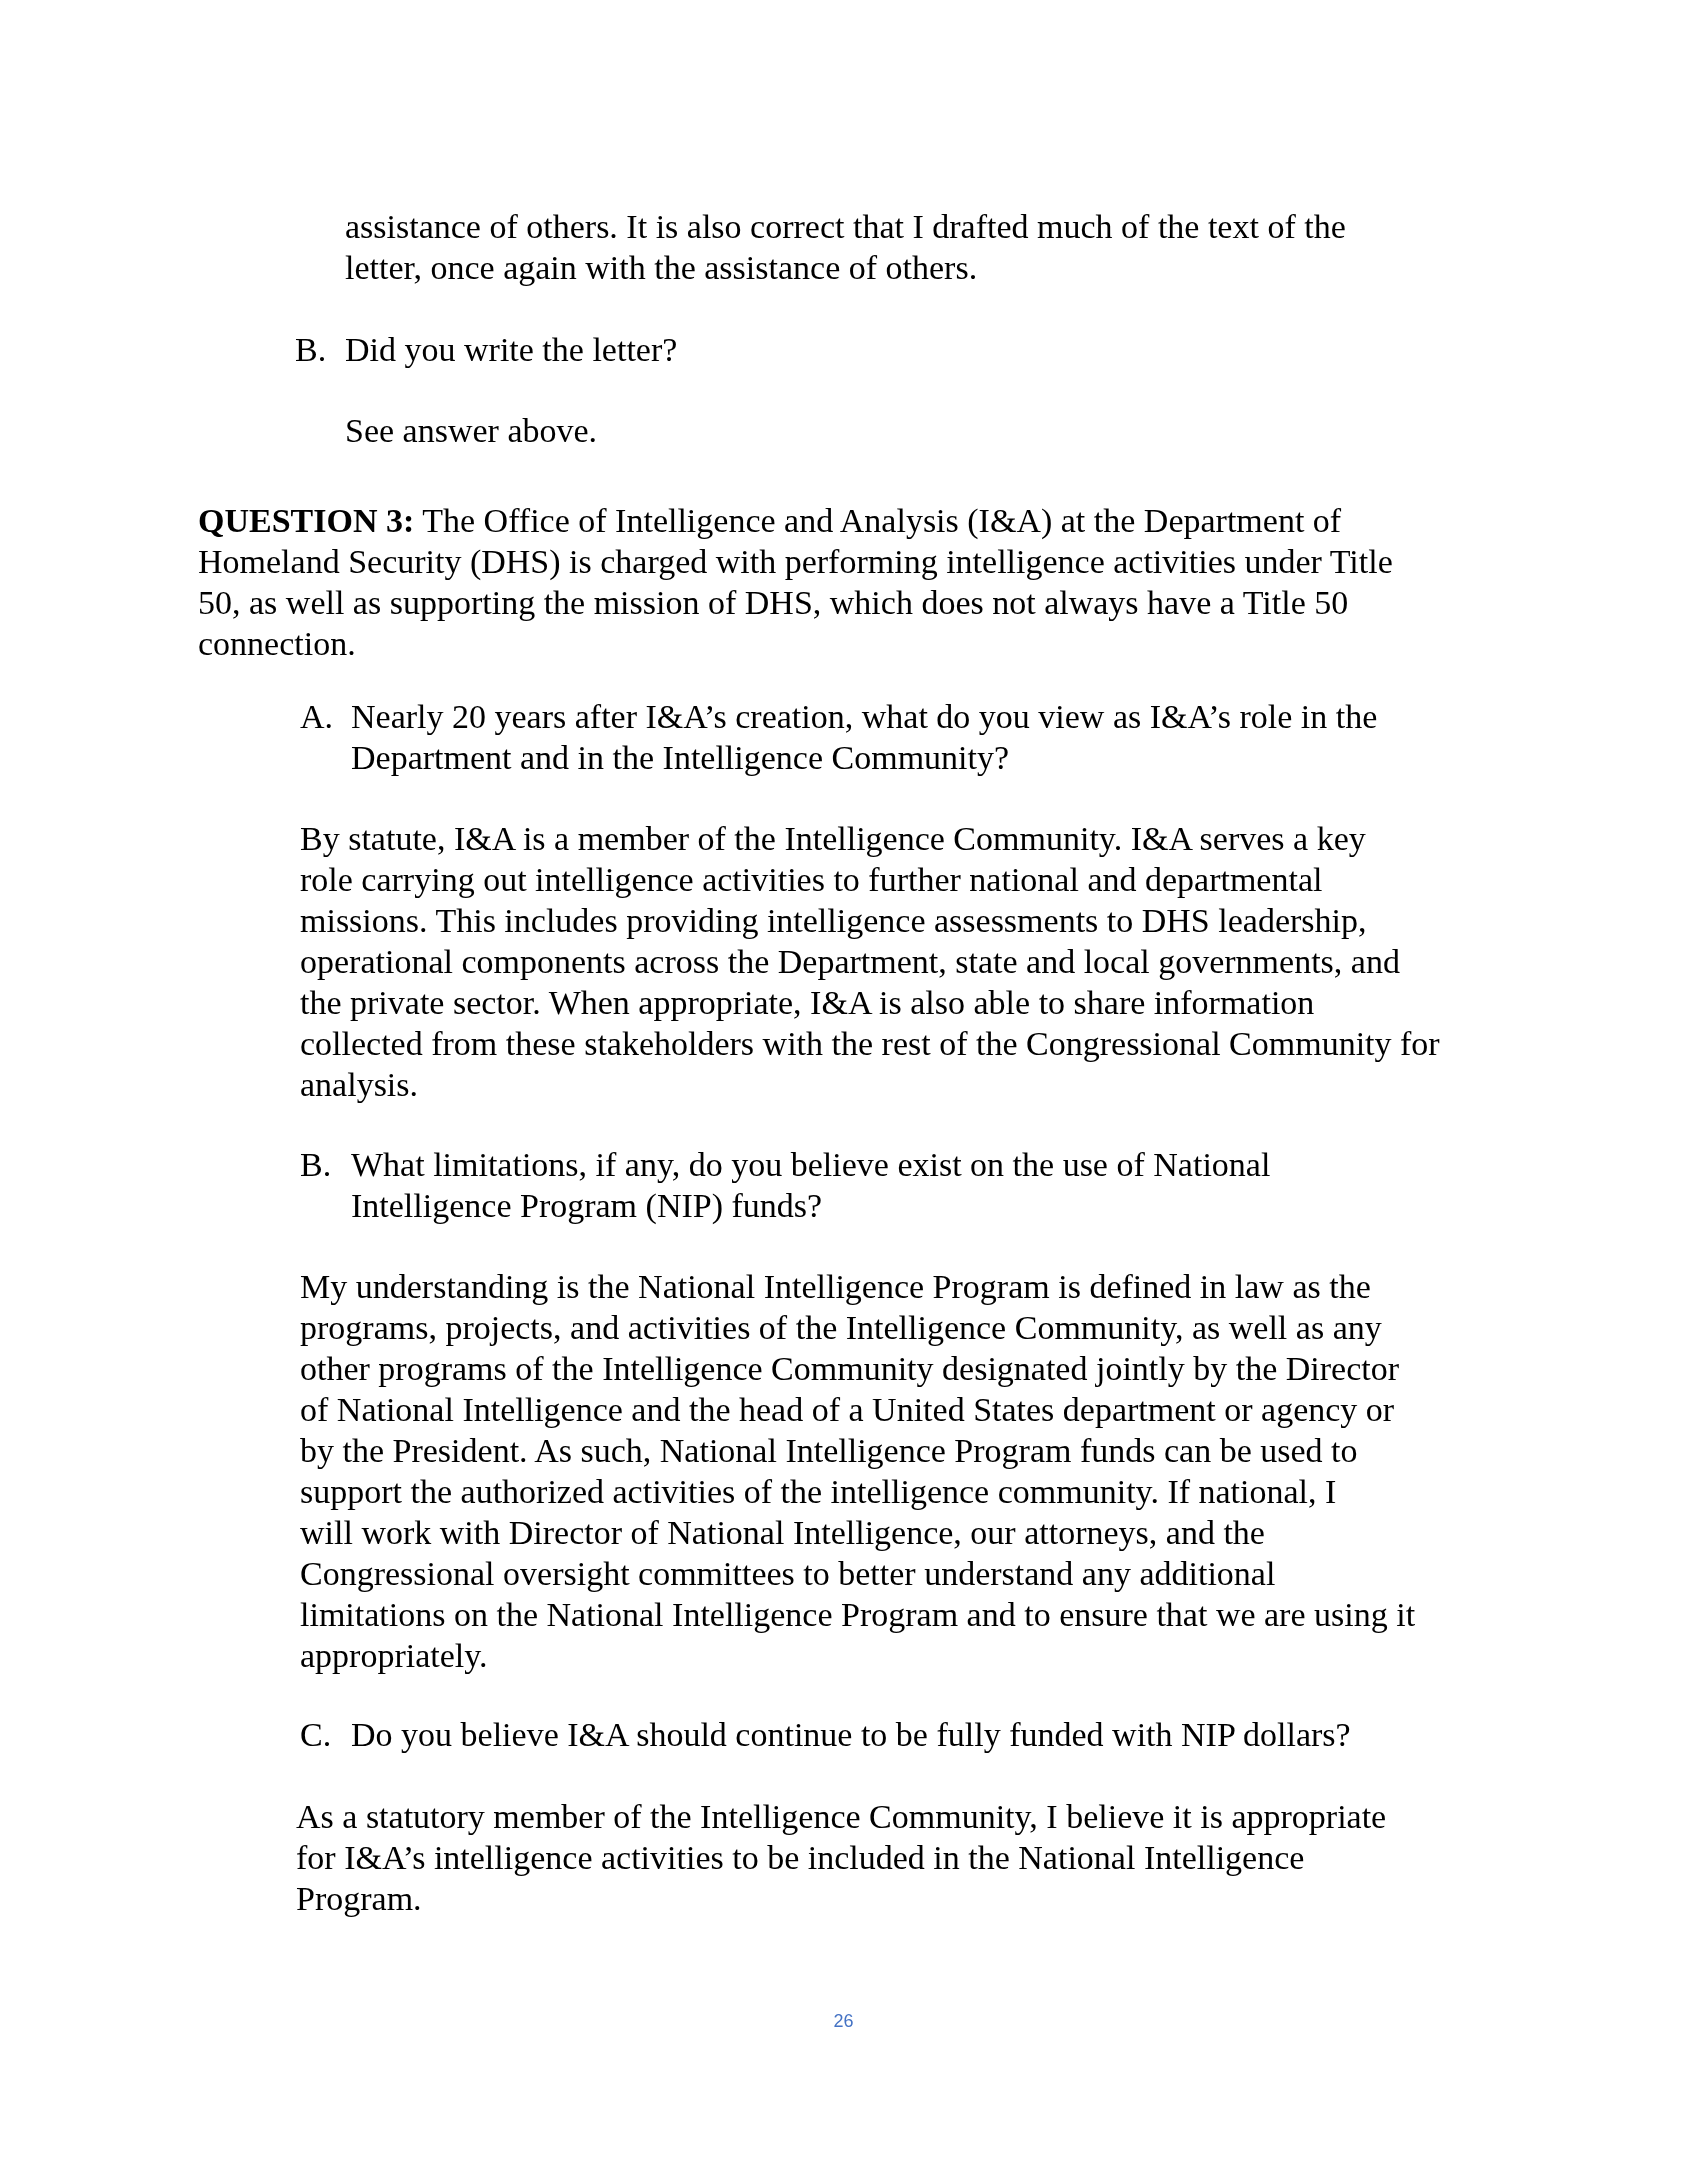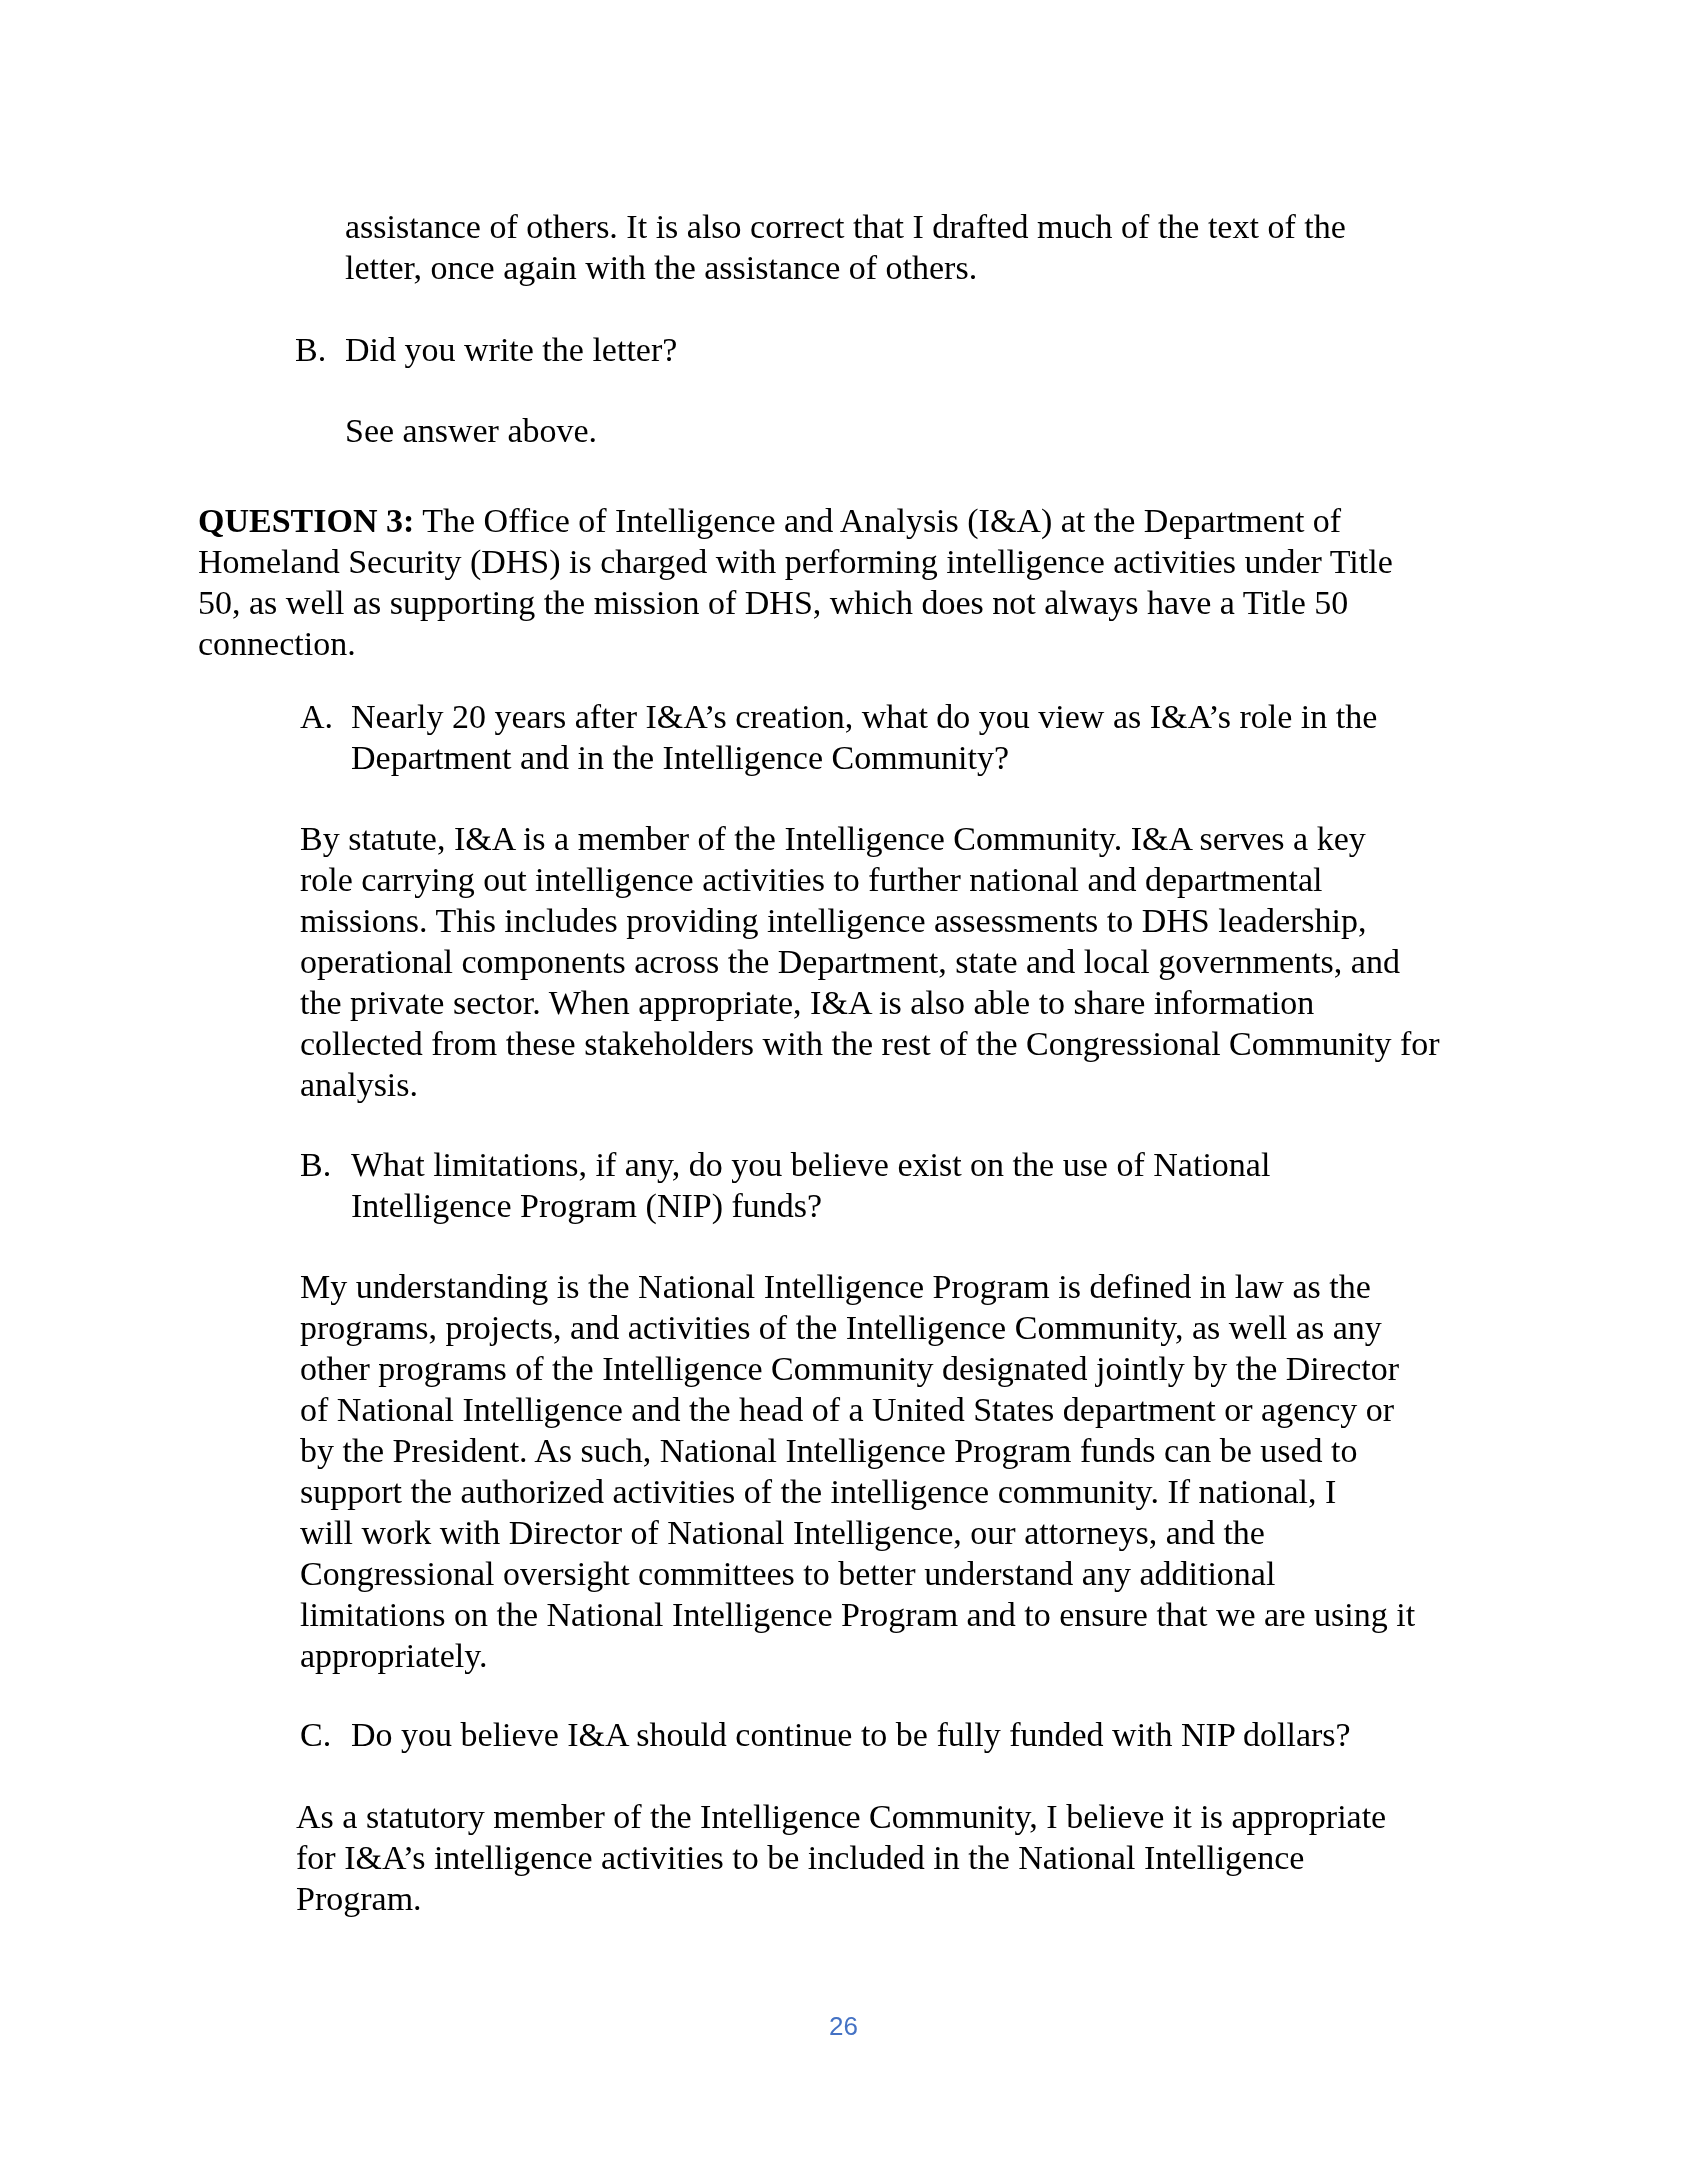--- a/index.html
+++ b/index.html
@@ -13,21 +13,21 @@
     color: #000;
     white-space: nowrap;
   }
   .txt .line { display: block; height: 41px; }
   .bold { font-weight: bold; }
   .pagenum {
     position: absolute;
     left: 0; width: 1687px; top: 2011px;
     text-align: center;
     font-family: "Liberation Sans", "DejaVu Sans", sans-serif;
-    font-size: 26px;
+    font-size: 18px;
     color: #4472C4;
   }
   .label { position: absolute; font-family: "Liberation Serif", serif; font-size: 34px; line-height: 41px; }
 </style>
 </head>
 <body>
 
 <div class="page">
 
   <div class="txt" style="left:345px; top:206px;">

